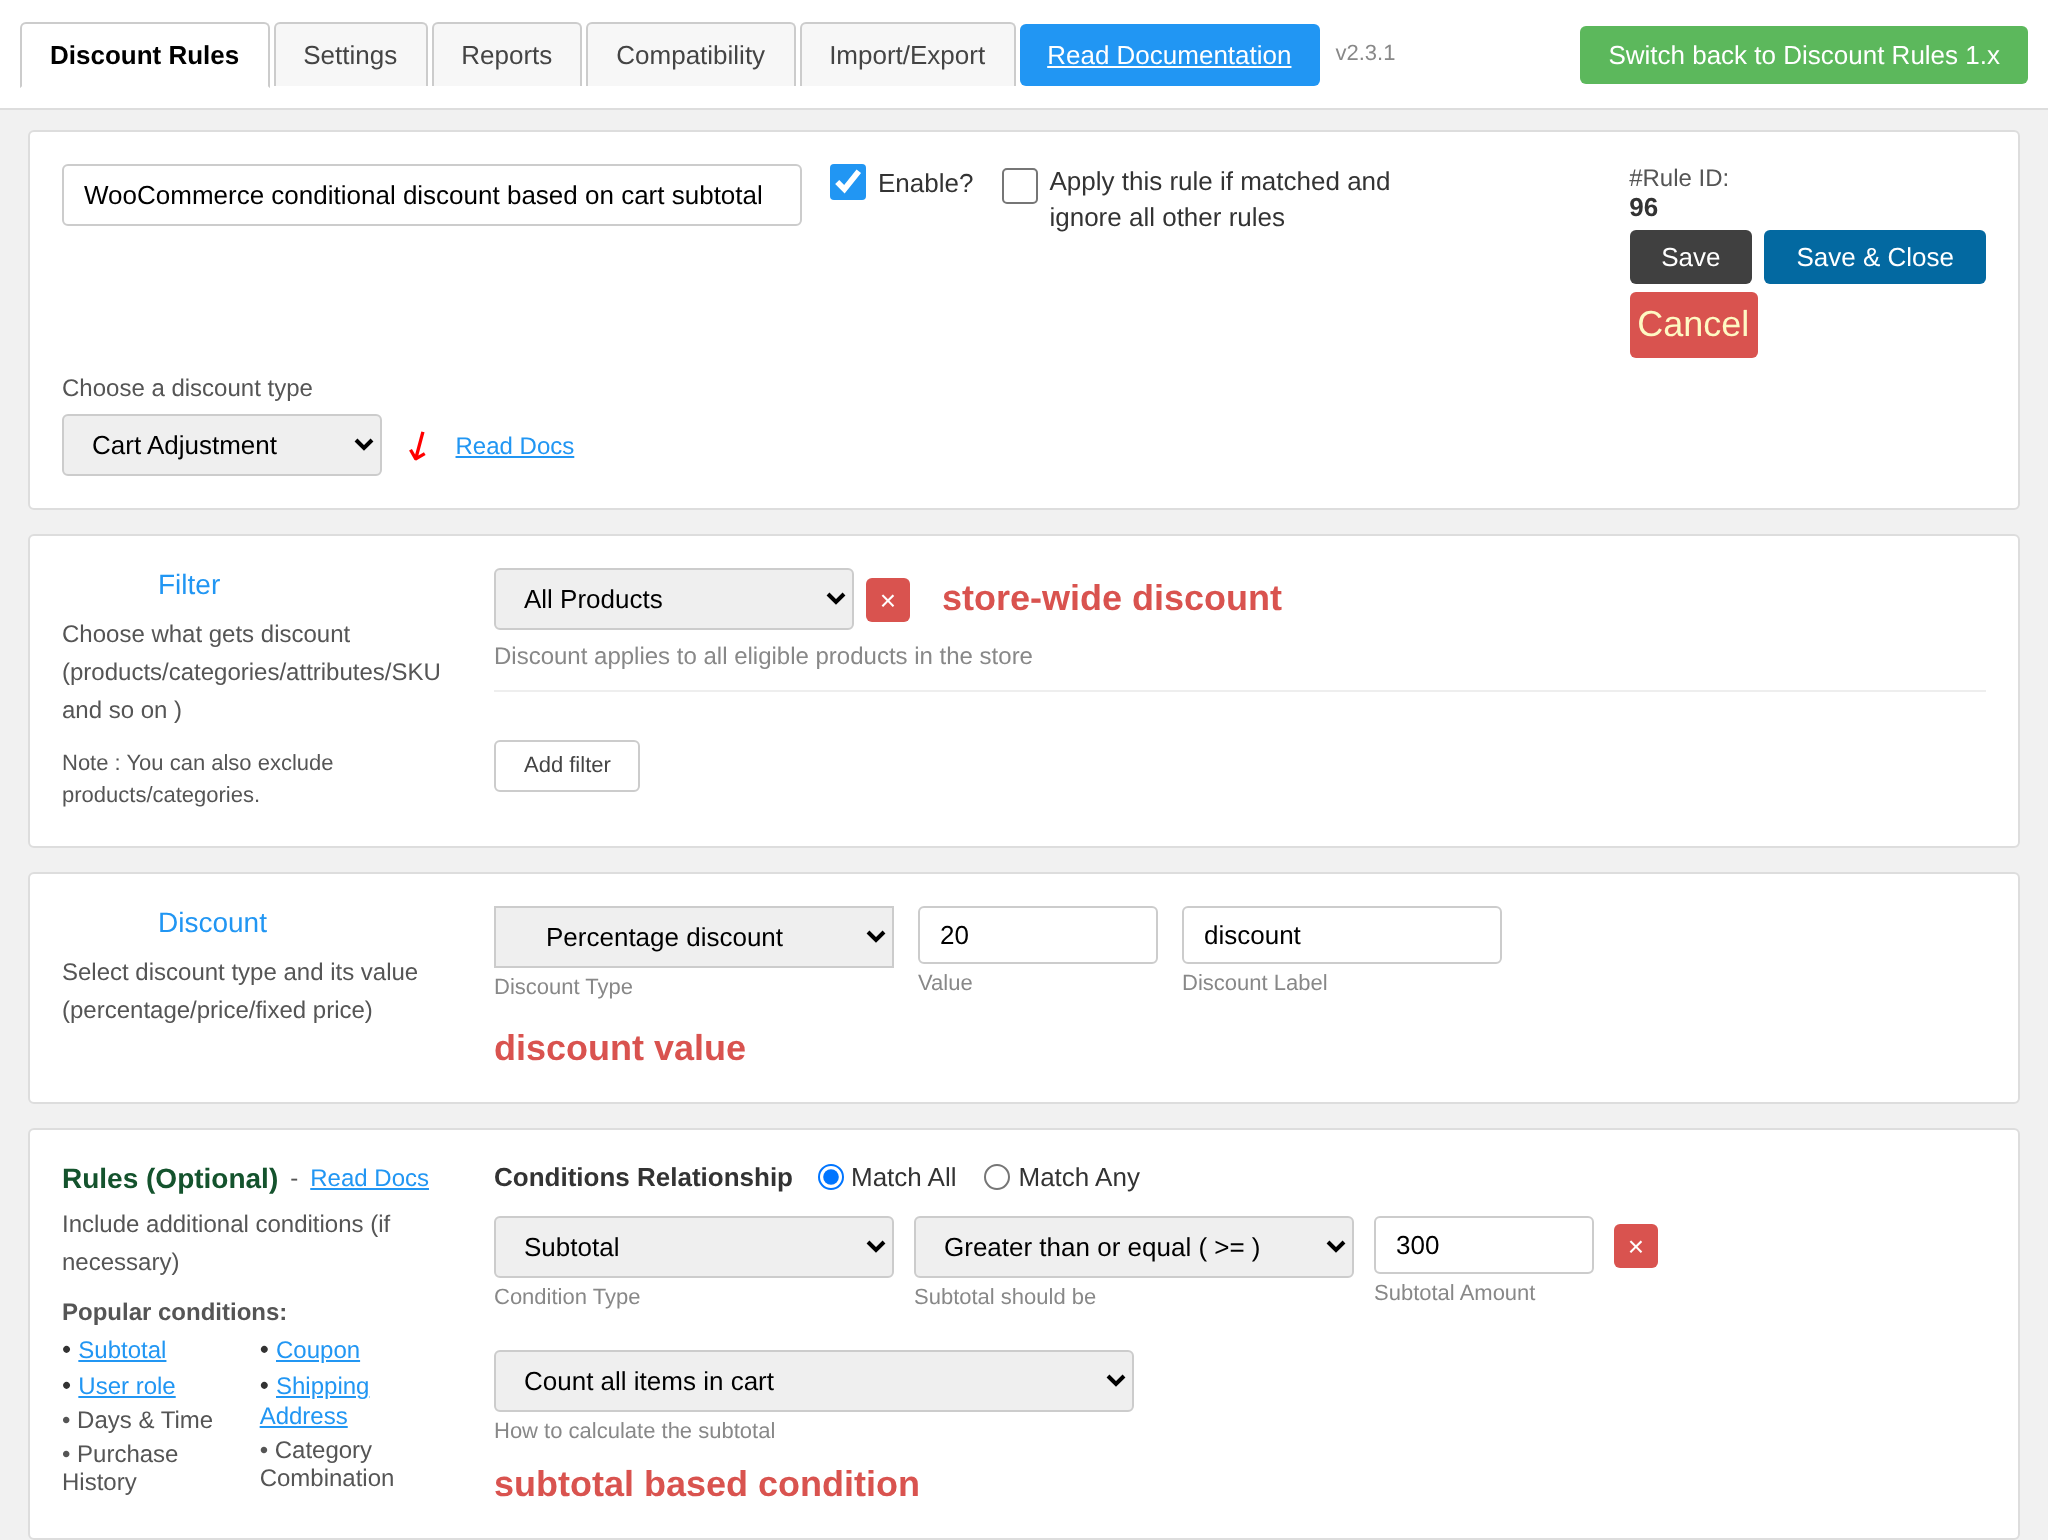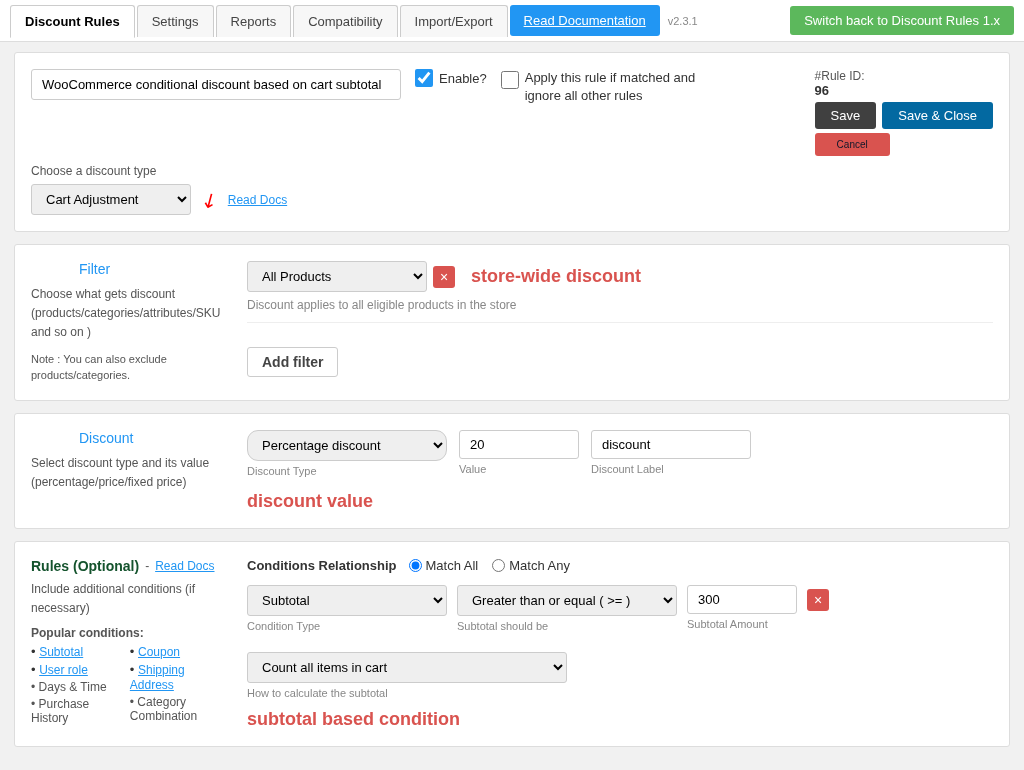--- a/index.html
+++ b/index.html
@@ -1,19 +1,19 @@
 <!DOCTYPE html>
 <html><head>
   <meta charset="utf-8">
   <style>
     * { box-sizing: border-box; margin: 0; padding: 0; }
     body { font-family: Arial, sans-serif; font-size: 13px; background: #f1f1f1; color: #333; }
 
     
-    .top-nav { display: flex; align-items: center; background: #fff; border-bottom: 1px solid #ddd; padding: 0 10px; height: 42px; gap: 2px; }
+    .top-nav { display: flex; align-items: center; background: #fff; border-bottom: 1px solid #ddd; padding: 0 10px; height: 55px; gap: 2px; }
     .nav-tab { padding: 8px 14px; border: 1px solid #ccc; border-bottom: none; background: #f7f7f7; cursor: pointer; font-size: 13px; color: #444; border-radius: 3px 3px 0 0; text-decoration: none; }
     .nav-tab.active { background: #fff; border-bottom: 1px solid #fff; font-weight: bold; color: #000; margin-bottom: -1px; }
     .nav-tab.blue-btn { background: #2196F3; color: #fff; border: none; border-radius: 3px; text-decoration: underline; }
     .nav-version { font-size: 11px; color: #888; margin-left: 6px; }
     .switch-btn { margin-left: auto; background: #5cb85c; color: #fff; border: none; padding: 7px 14px; border-radius: 3px; cursor: pointer; font-size: 13px; }
 
     
     .main-content { padding: 10px 14px; }
 
     
@@ -26,21 +26,21 @@
     .enable-checkbox { width: 18px; height: 18px; accent-color: #2196F3; }
     .apply-rule-group { display: flex; align-items: flex-start; gap: 6px; }
     .apply-checkbox { width: 18px; height: 18px; margin-top: 2px; }
     .apply-label { font-size: 13px; line-height: 1.4; max-width: 180px; }
     .rule-id-group { display: flex; flex-direction: column; align-items: flex-start; margin-left: auto; }
     .rule-id-label { font-size: 12px; color: #555; }
     .rule-id-num { font-size: 13px; font-weight: bold; }
     .btn-group { display: flex; gap: 6px; margin-top: 4px; }
     .btn-save { background: #404040; color: #fff; border: none; padding: 6px 16px; border-radius: 3px; cursor: pointer; font-size: 13px; }
     .btn-save-close { background: #0369a1; color: #fff; border: none; padding: 6px 16px; border-radius: 3px; cursor: pointer; font-size: 13px; }
-    .btn-cancel { background: #d9534f; color: #0f172a; border: none; padding: 6px 22px; border-radius: 3px; cursor: pointer; font-size: 10px; }
+    .btn-cancel { background: #d9534f; color: #fef9c3; border: none; padding: 6px 4px; border-radius: 3px; cursor: pointer; font-size: 18px; }
 
     
     .discount-type-section { margin-top: 8px; }
     .discount-type-label { font-size: 12px; color: #555; margin-bottom: 6px; }
     .discount-type-row { display: flex; align-items: center; gap: 10px; }
     .discount-type-select { padding: 6px 10px; border: 1px solid #ccc; border-radius: 3px; font-size: 13px; width: 160px; }
     .arrow-indicator { color: red; font-size: 20px; transform: rotate(-30deg); display: inline-block; }
     .read-docs-link { color: #2196F3; font-size: 12px; text-decoration: underline; cursor: pointer; }
 
     
@@ -48,25 +48,25 @@
     .section-left { width: 200px; flex-shrink: 0; }
     .section-right { flex: 1; }
     .section-title { color: #2196F3; font-size: 14px; font-weight: normal; margin-bottom: 8px; padding-left: 48px; }
     .section-desc { font-size: 12px; color: #555; line-height: 1.6; }
     .section-note { font-size: 11px; color: #555; margin-top: 8px; line-height: 1.5; }
     .filter-row { display: flex; align-items: center; gap: 6px; }
     .filter-select { padding: 6px 10px; border: 1px solid #ccc; border-radius: 3px; font-size: 13px; width: 180px; }
     .remove-btn { background: #d9534f; color: #fff; border: none; width: 22px; height: 22px; border-radius: 3px; cursor: pointer; font-size: 14px; display: flex; align-items: center; justify-content: center; }
     .store-wide-label { color: #d9534f; font-size: 18px; font-weight: bold; margin-left: 10px; }
     .filter-note { font-size: 12px; color: #888; margin-top: 6px; }
-    .add-filter-btn { margin-top: 14px; background: #fff; border: 1px solid #ccc; padding: 6px 14px; border-radius: 3px; cursor: pointer; font-size: 14px; color: #444; font-weight: bold; }
+    .add-filter-btn { margin-top: 14px; background: #fff; border: 1px solid #ccc; padding: 6px 14px; border-radius: 3px; cursor: pointer; font-size: 11px; color: #444; }
 
     
     .discount-row { display: flex; gap: 12px; align-items: flex-start; }
-    .discount-type-dd { padding: 6px 10px; border: 1px solid #ccc; border-radius: 11px; font-size: 13px; width: 200px; }
+    .discount-type-dd { padding: 6px 21px; border: 1px solid #ccc; border-radius: 0; font-size: 13px; width: 200px; }
     .discount-value-input { padding: 6px 10px; border: 1px solid #ccc; border-radius: 3px; font-size: 13px; width: 120px; }
     .discount-label-input { padding: 6px 10px; border: 1px solid #ccc; border-radius: 3px; font-size: 13px; width: 160px; }
     .field-label { font-size: 11px; color: #888; margin-top: 4px; }
     .discount-value-label { color: #d9534f; font-size: 18px; font-weight: bold; margin-top: 14px; }
 
     
     .rules-title-row { display: flex; align-items: center; gap: 6px; margin-bottom: 6px; }
     .rules-title { color: #14532d; font-size: 14px; font-weight: bold; }
     .conditions-rel { display: flex; align-items: center; gap: 12px; margin-bottom: 12px; font-size: 13px; }
     .conditions-rel-label { font-weight: bold; }

